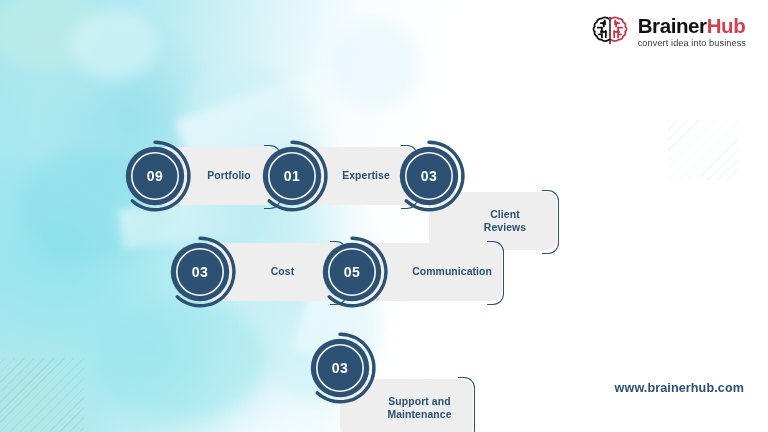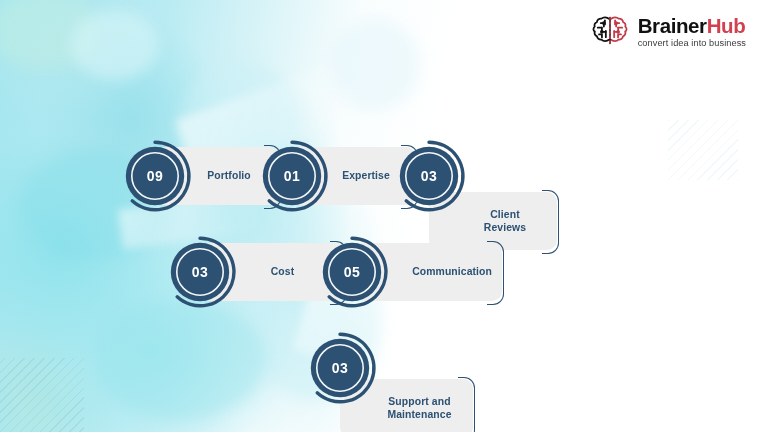--- a/index.html
+++ b/index.html
@@ -357,14 +357,15 @@
             <circle cx="37" cy="37" r="23.2" fill="none" stroke="#f2f6f8" stroke-width="1.6"></circle>
           </svg>
           <span class="badge-num">03</span>
         </div>
       </div>
 
     </div>
 
   </div>
 
+  <div class="footer-url">www.brainerhub.com</div>
 
 </div>
 
 </body></html>

